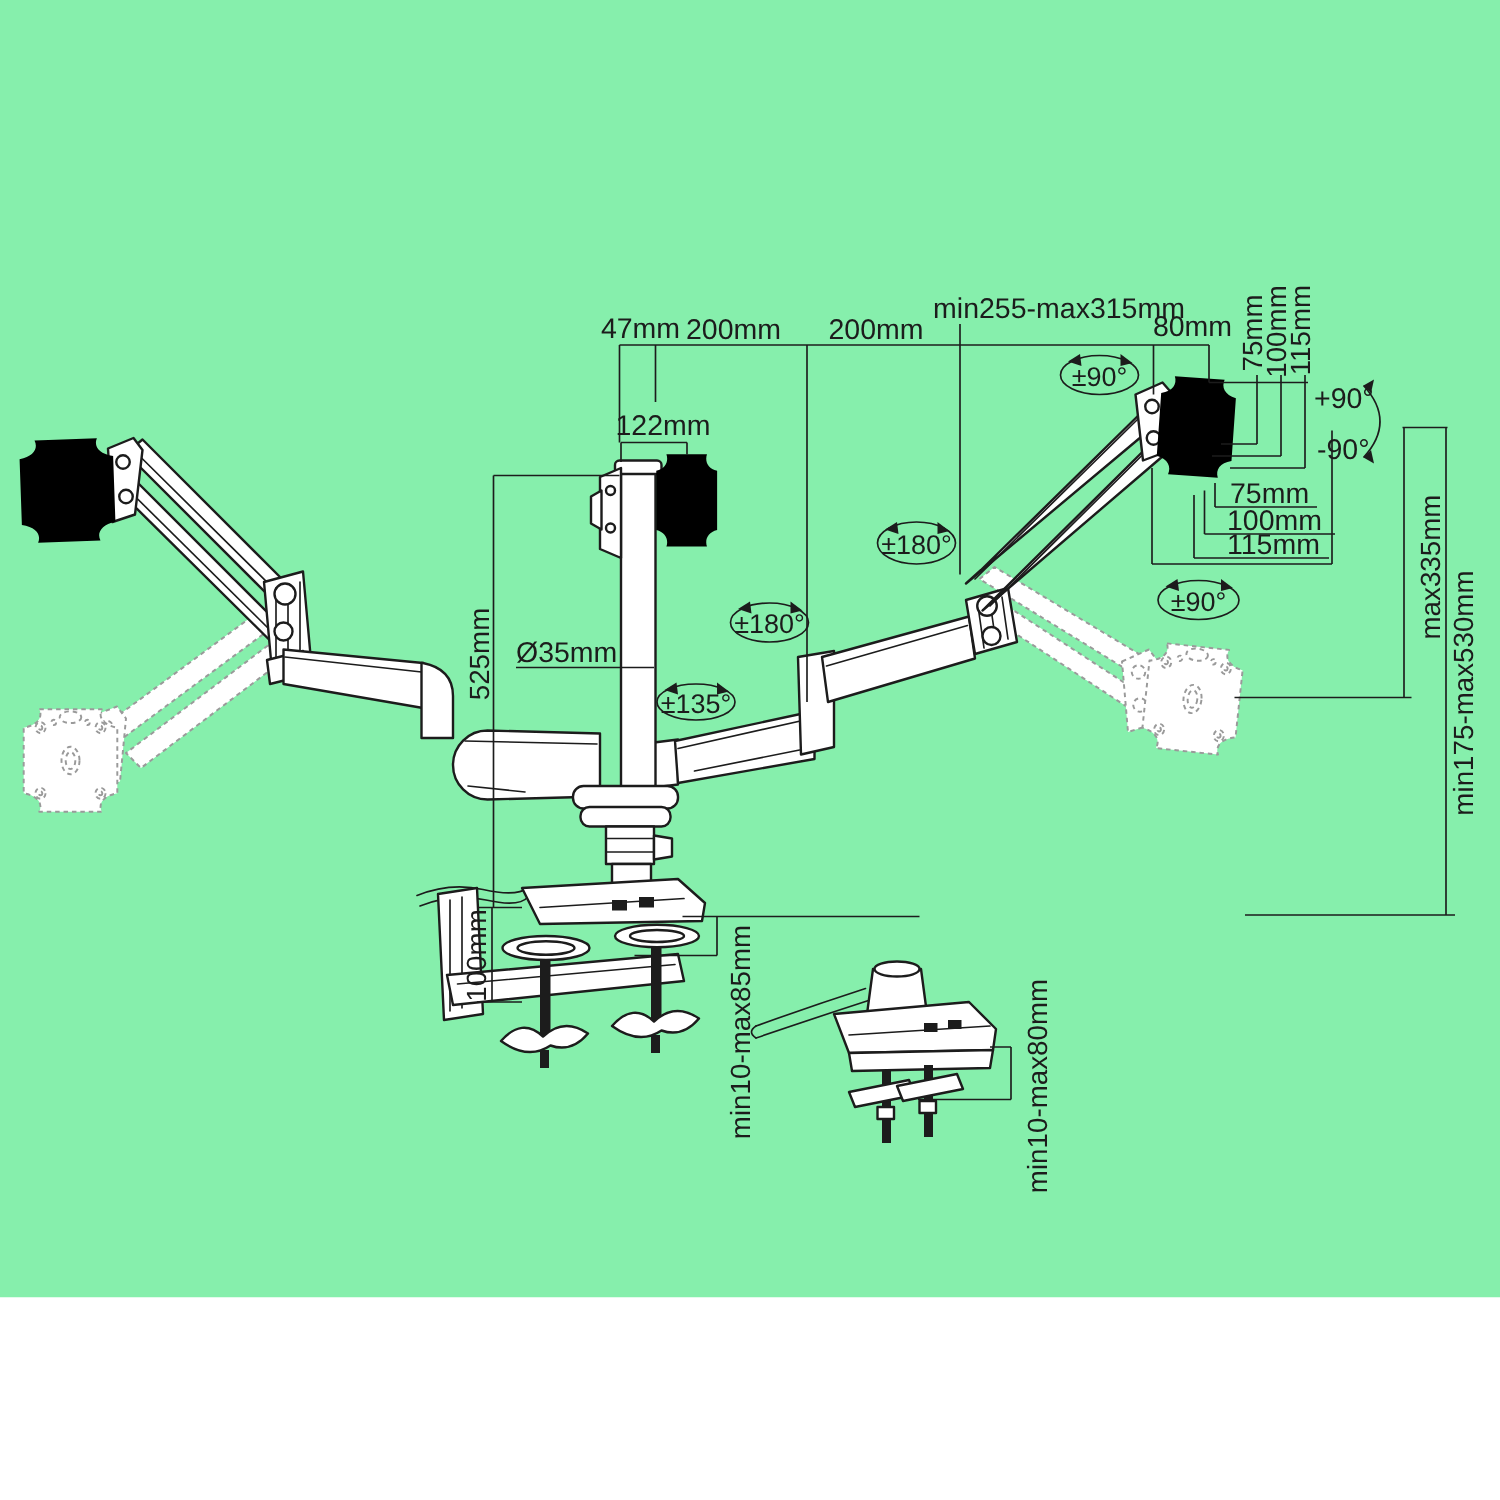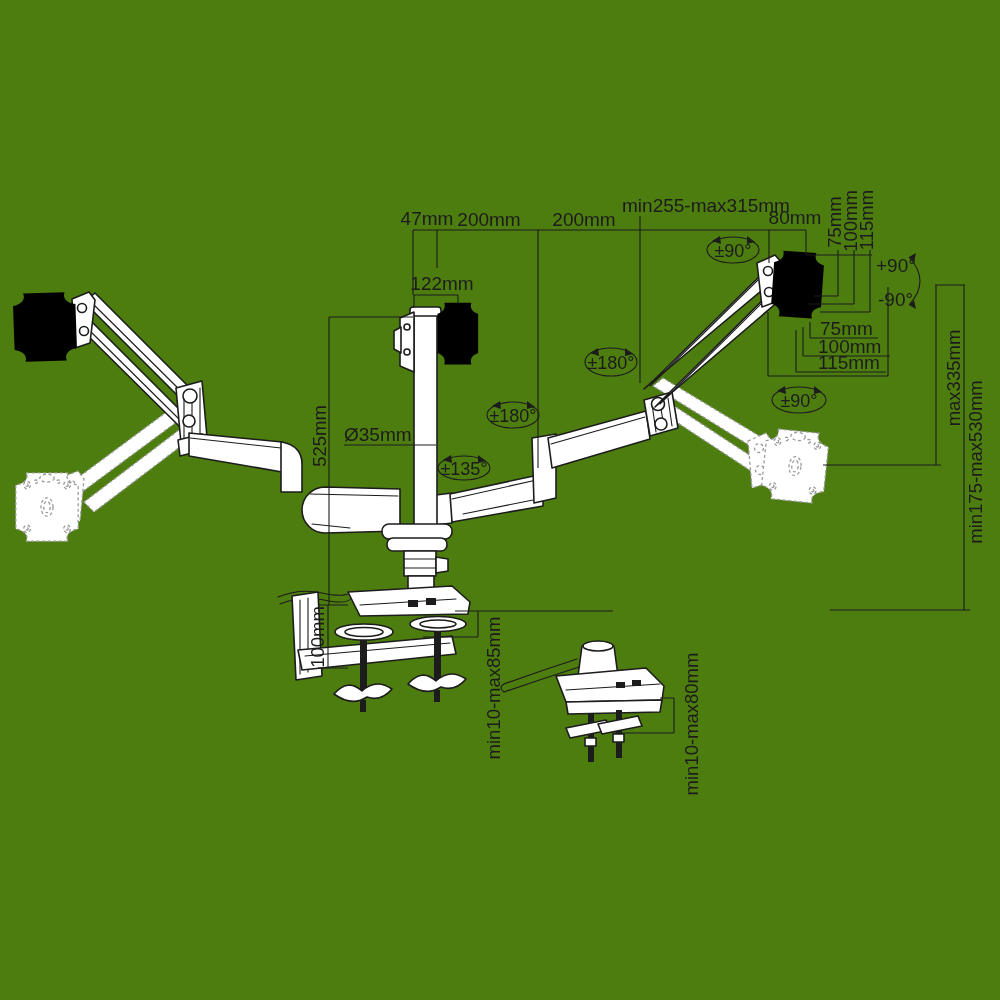--- a/index.html
+++ b/index.html
@@ -1,16 +1,16 @@
 <!DOCTYPE html>
 <html><head>
 <meta charset="utf-8">
 <style>
   html,body{margin:0;padding:0;background:#ffffff;}
-  .stage{position:relative;width:1000px;height:1000px;background:#4d7c0f;overflow:hidden;
+  .stage{position:relative;width:1000px;height:865px;background:#86efac;overflow:hidden;
          font-family:"Liberation Sans","DejaVu Sans",sans-serif;}
   svg{position:absolute;left:0;top:0;}
   .ln  {stroke:#1c1c1c;stroke-width:1.6;fill:#ffffff;stroke-linejoin:round;stroke-linecap:round;}
   .lnt {stroke:#1c1c1c;stroke-width:1.1;fill:none;stroke-linecap:round;}
   .solid{fill:#1c1c1c;stroke:none;}
   .dim {stroke:#1c1c1c;stroke-width:1.1;fill:none;}
   .dimtxt{fill:#1c1c1c;font-size:19px;}
   .rottxt{fill:#1c1c1c;font-size:18.5px;}
   .elltxt{fill:#1c1c1c;font-size:18px;}
   .ghost{stroke:#9a9a9a;stroke-width:1.3;fill:#ffffff;stroke-dasharray:3,2.6;stroke-linejoin:round;}

